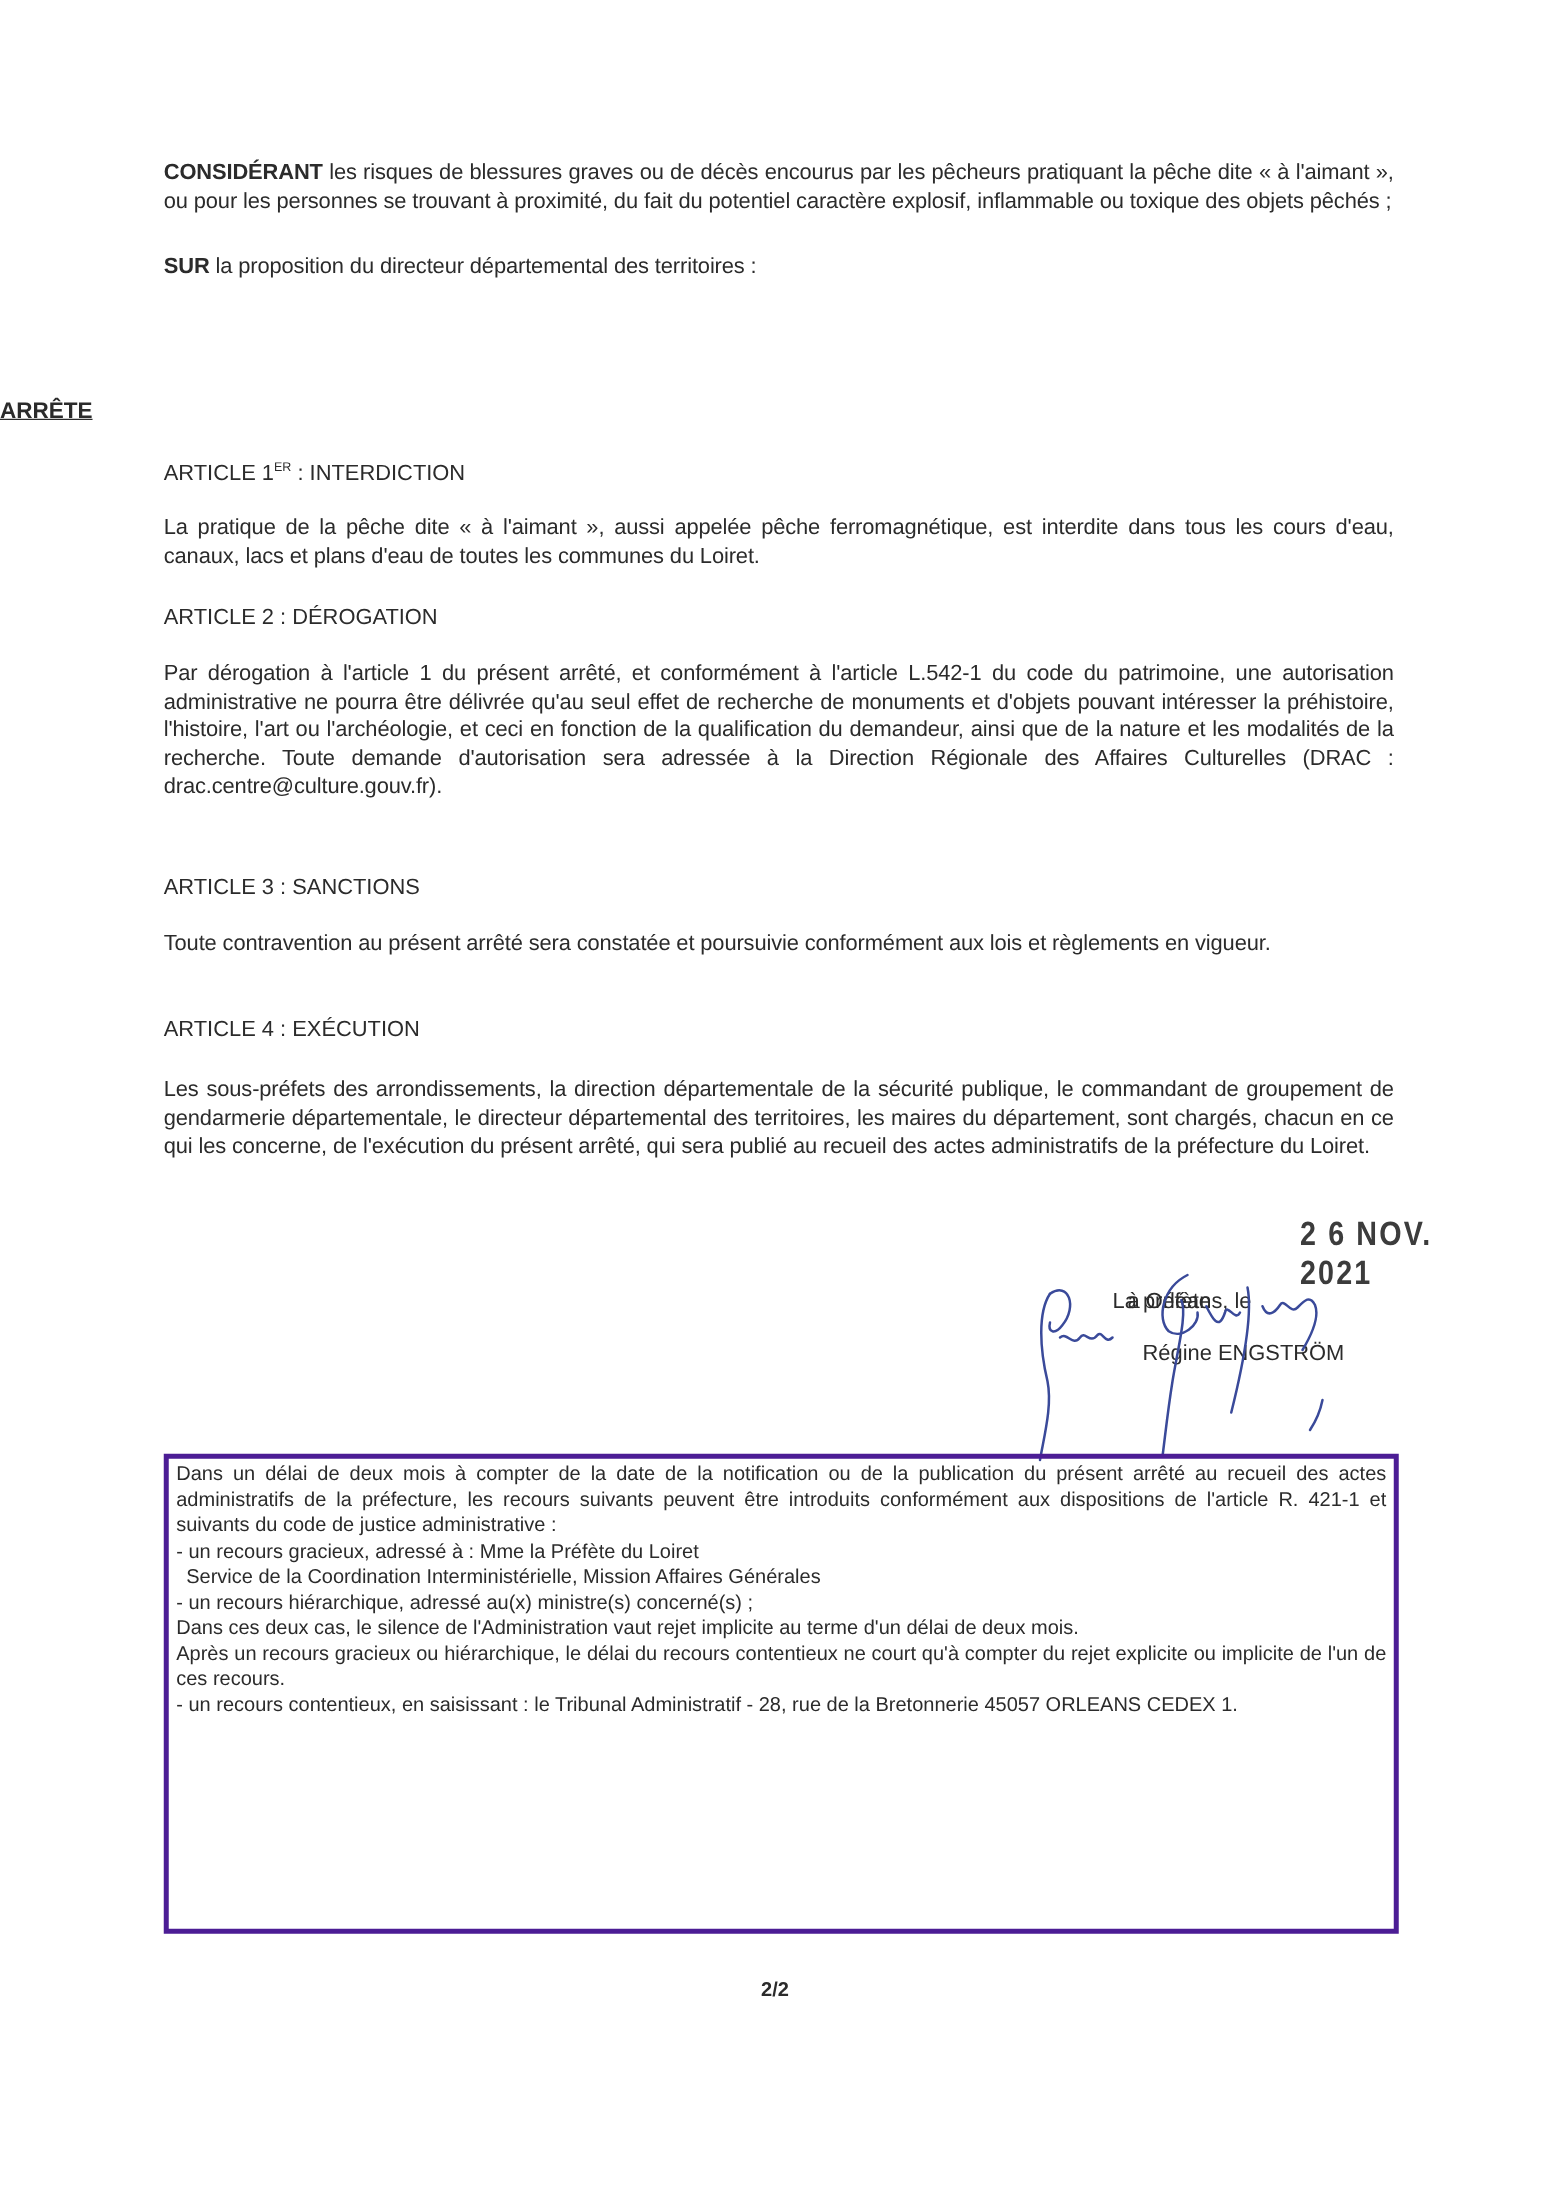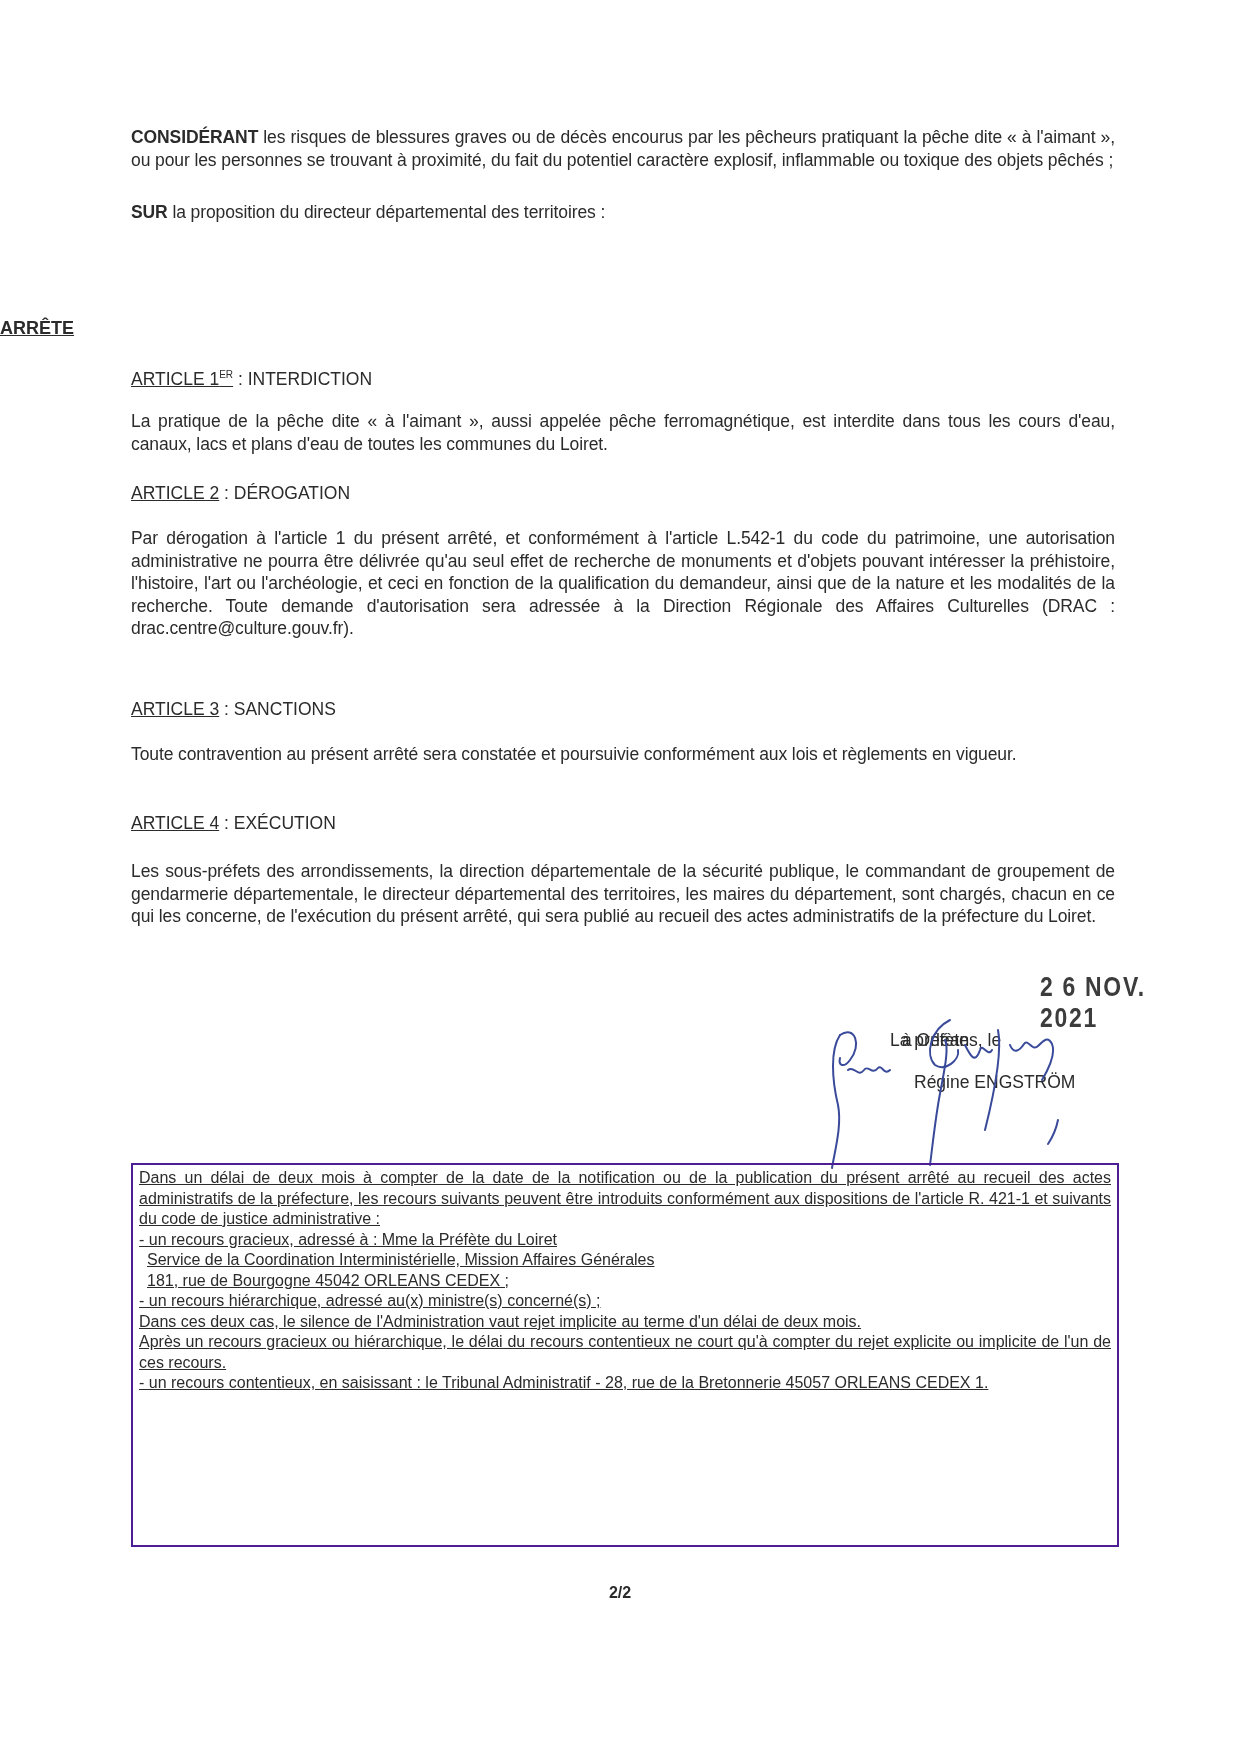--- a/index.html
+++ b/index.html
@@ -4,31 +4,31 @@
 <style>
   html, body { margin:0; padding:0; background:#ffffff; }
   body { width:1240px; height:1754px; position:relative; overflow:hidden;
          font-family:"Liberation Sans", "DejaVu Sans", sans-serif; color:#2b2b2b; }
   .p { position:absolute; left:131px; width:984px; font-size:17.5px; line-height:22.5px;
        text-align:justify; margin:0; letter-spacing:-0.1px; }
   .b { font-weight:bold; }
   .title { position:absolute; left:0; width:1240px; top:318px; text-align:left;
            font-weight:bold; font-size:18px; text-decoration:underline; }
   .art { position:absolute; left:131px; font-size:17.5px; line-height:22px; }
-  .art .u { text-decoration:underline; }
+  .art .u { }
   .art sup { font-size:10px; }
   .place { position:absolute; left:902px; top:982px; font-size:17.5px;margin-top:48px; }
   .date { position:absolute; left:1040px; top:972px; font-size:27px; font-weight:bold;
           font-family:"Liberation Sans", sans-serif; color:#3c3c3c; letter-spacing:2px;
           transform:scaleX(0.85); transform-origin:left; }
   .role { position:absolute; left:890px; top:1030px; font-size:17.5px; }
   .signer { position:absolute; left:914px; top:1072px; font-size:17.5px; }
   .sig { position:absolute; left:820px; top:1010px; width:260px; height:160px; }
   .box { position:absolute; left:131px; top:1163px; width:988px; height:384px;
-         border:2px solid #4c1d95; box-sizing:border-box; padding:3px 6px;text-decoration:underline; }
+         border:4px solid #4c1d95; box-sizing:border-box; padding:3px 6px; }
   .box p { margin:0; font-size:16px; line-height:20.5px; text-align:justify; }
   .box .ind { padding-left:8px; }
   .pagenum { position:absolute; left:0; width:1240px; top:1584px; text-align:center;
              font-size:16px; font-weight:bold; }
 </style>
 </head>
 <body>
 
 <p class="p" style="top:126px;"><span class="b">CONSIDÉRANT</span><span> les risques de blessures graves ou de décès encourus par les pêcheurs pratiquant la pêche dite « à l'aimant », ou pour les personnes se trouvant à proximité, du fait du potentiel caractère explosif, inflammable ou toxique des objets pêchés ;</span></p>
 
@@ -63,20 +63,19 @@
     <path d="M178,20 C182,40 175,80 165,120"></path>
     <path d="M190,35 C194,45 200,40 204,34 C208,28 212,42 218,36 C224,30 228,26 232,34 C236,44 228,60 222,70"></path>
     <path d="M238,110 C236,120 232,128 228,134"></path>
   </g>
 </svg>
 
 <div class="box">
   <p>Dans un délai de deux mois à compter de la date de la notification ou de la publication du présent arrêté au recueil des actes administratifs de la préfecture, les recours suivants peuvent être introduits conformément aux dispositions de l'article R. 421-1 et suivants du code de justice administrative :</p>
   <p>- un recours gracieux, adressé à : Mme la Préfète du Loiret</p>
   <p class="ind">Service de la Coordination Interministérielle, Mission Affaires Générales</p>
-  <p class="ind">181, rue de Bourgogne 45042 ORLEANS CEDEX ;</p>
   <p>-  un recours hiérarchique, adressé au(x) ministre(s) concerné(s) ;</p>
   <p>Dans ces deux cas, le silence de l'Administration vaut rejet implicite au terme d'un délai de deux mois.</p>
   <p>Après un recours gracieux ou hiérarchique, le délai du recours contentieux ne court qu'à compter du rejet explicite ou implicite de l'un de ces recours.</p>
   <p>-  un recours contentieux, en saisissant : le Tribunal Administratif - 28, rue de la Bretonnerie 45057 ORLEANS CEDEX 1.</p>
 </div>
 
 <div class="pagenum">2/2</div>
 
 </body></html>

